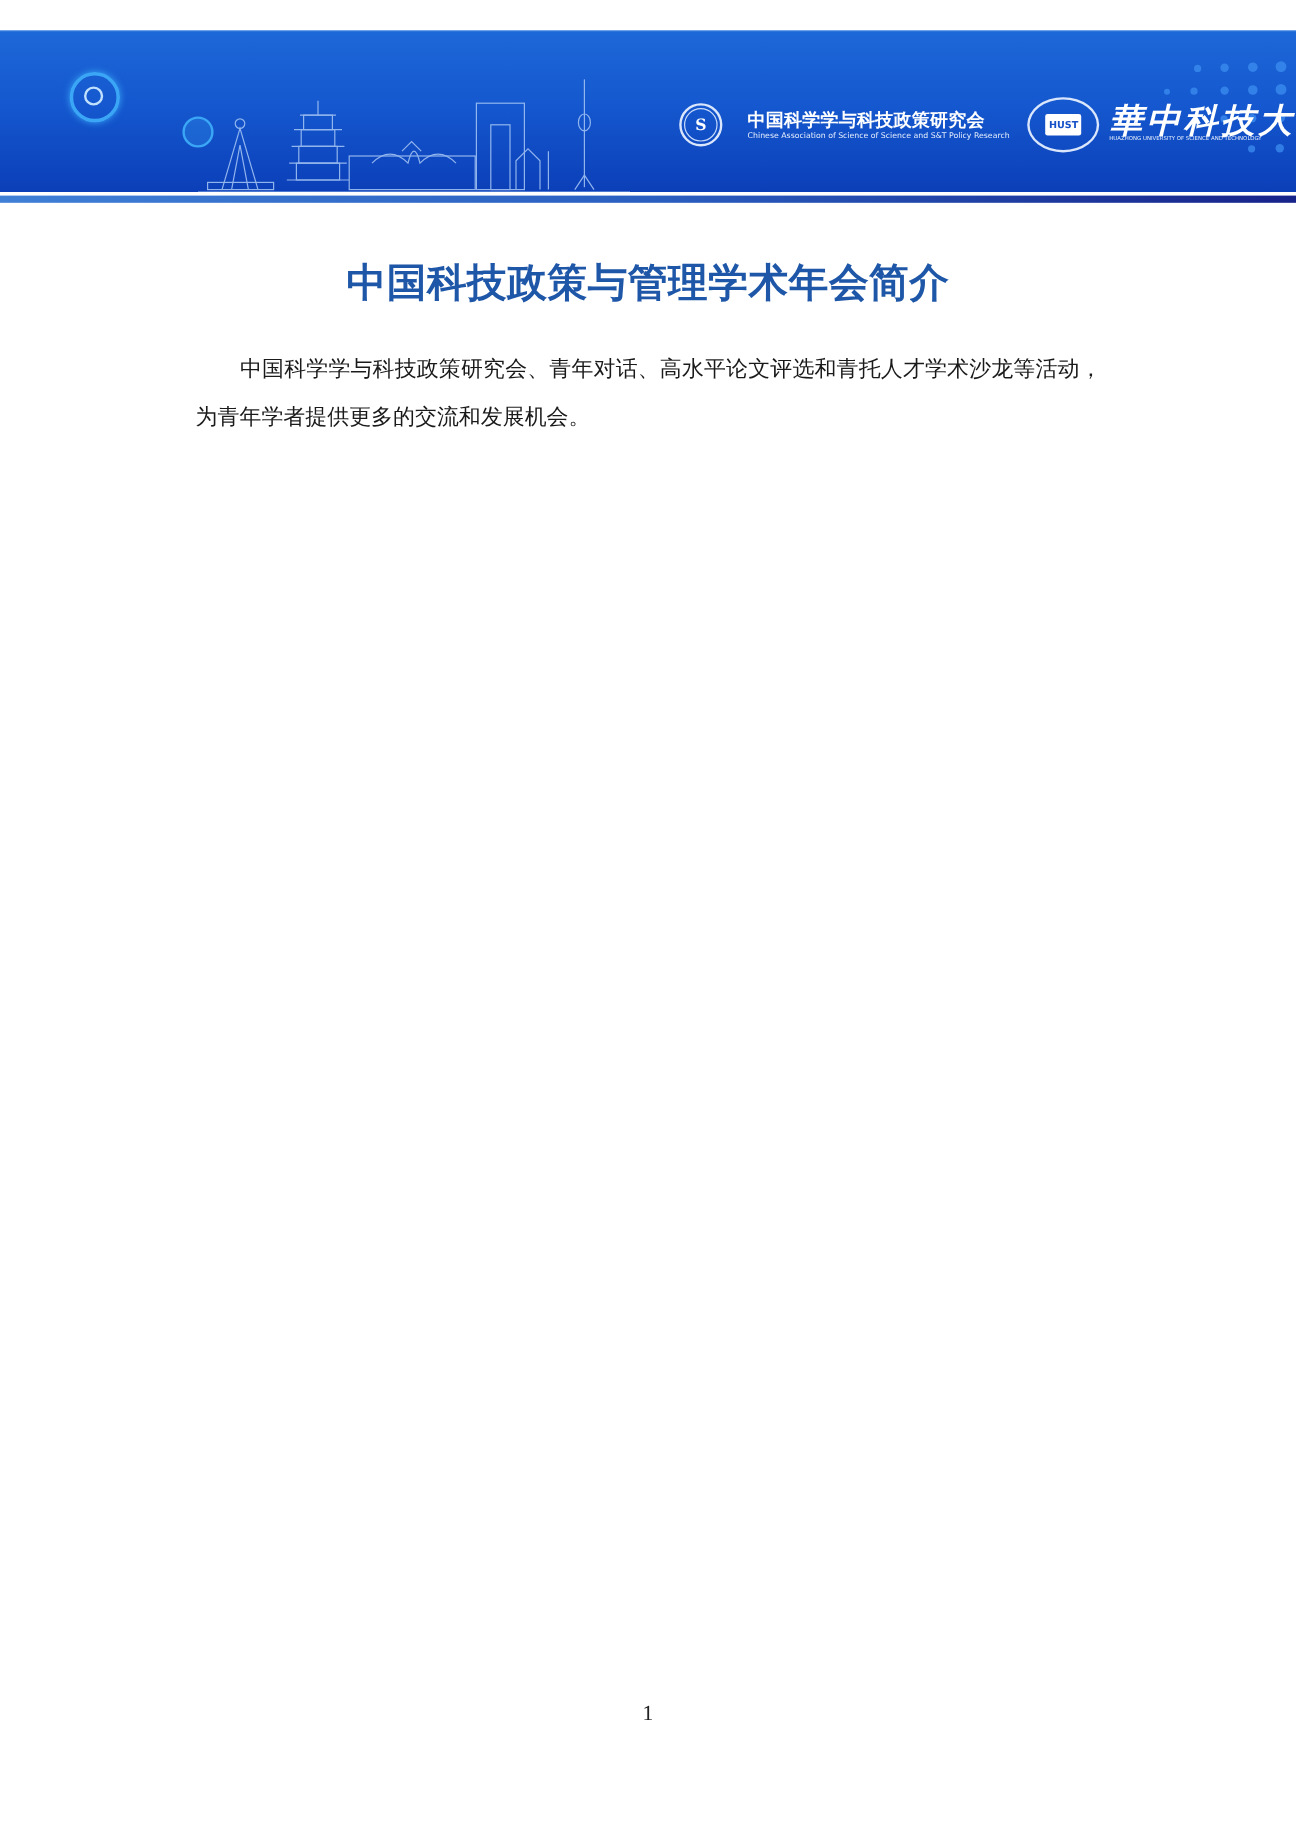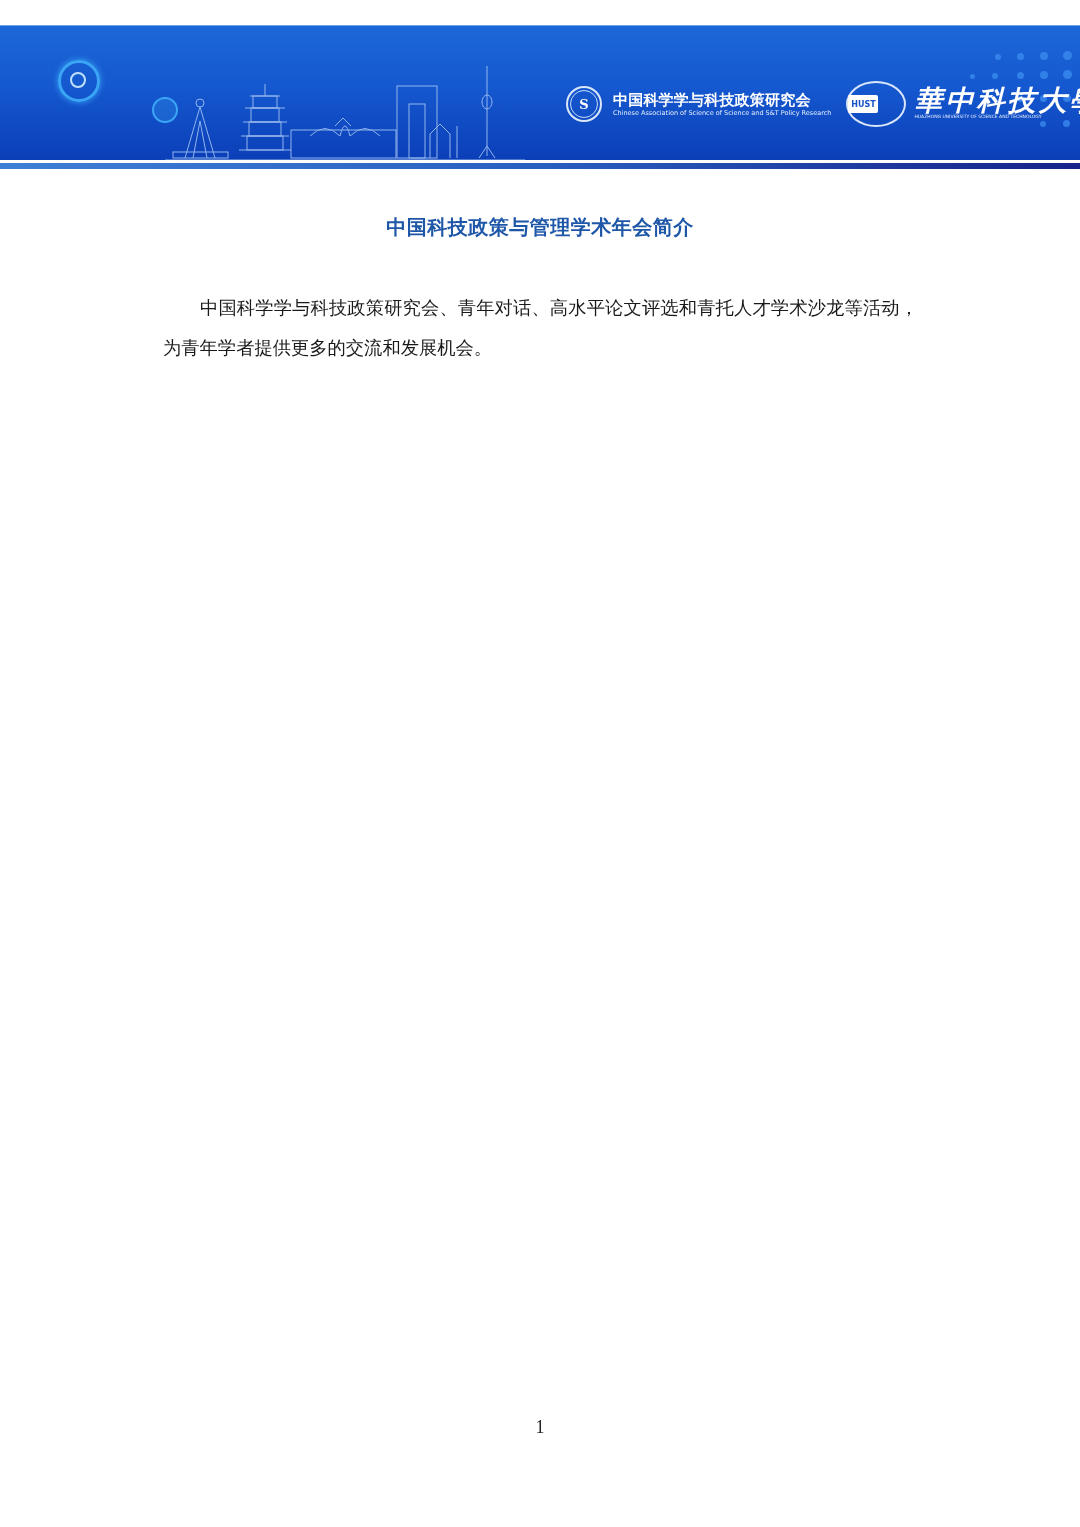--- a/index.html
+++ b/index.html
@@ -13,33 +13,33 @@
   .stripe-blue { position: absolute; left: 0; top: 163px; width: 1080px; height: 6px;
                  background: linear-gradient(90deg, #3f7fd6 0%, #2a5fc0 50%, #16238a 100%); }
   .dots { position: absolute; right: 0; top: 0; width: 200px; height: 134px; }
   .dot { position: absolute; border-radius: 50%; background: #3c8ef0; opacity: .75; }
   .ring { position: absolute; border-radius: 50%; }
   .skyline { position: absolute; left: 165px; top: 40px; width: 360px; height: 95px; }
   .org-logos { position: absolute; left: 566px; top: 53px; height: 50px; display: flex; align-items: center; }
   .seal { width: 36px; height: 36px; border-radius: 50%; border: 2px solid #d9e6fb; box-sizing: border-box;
           display: flex; align-items: center; justify-content: center; color: #ffffff; font-weight: bold; font-size: 16px; }
   .seal-inner { width: 26px; height: 26px; border-radius: 50%; border: 1px solid #c7dbfa; display:flex; align-items:center; justify-content:center; font-size: 13px; font-family: "DejaVu Serif", serif; }
-  .org1-text { margin-left: 11px; color: #ffffff; }
+  .org1-text { margin-left: 21px; color: #ffffff; }
   .org1-cn { font-size: 15px; font-weight: bold; letter-spacing: 0.2px; line-height: 18px; white-space: nowrap; }
   .org1-en { font-size: 6.5px; line-height: 9px; color: #e4eefc; white-space: nowrap; text-align: center; }
   .org2-seal { margin-left: 15px; width: 60px; height: 46px; border-radius: 50%; border: 2px solid #d9e6fb; box-sizing: border-box;
-               display: flex; align-items: center; }
+               display: flex; align-items: center; justify-content: center; }
   .org2-seal-inner { width: 30px; height: 18px; background: #ffffff; color: #1752c9; font-size: 8px; font-weight: bold;
                      display:flex; align-items:center; justify-content:center; border-radius: 2px; }
   .org2-text { margin-left: 8px; color: #ffffff; }
   .org2-cn { font-family: "DejaVu Serif", serif; font-size: 28px; font-weight: bold; font-style: italic; letter-spacing: 3px; line-height: 24px; white-space: nowrap; }
   .org2-en { font-size: 4.5px; line-height: 7px; color: #e4eefc; white-space: nowrap; }
 
   .title { position: absolute; left: 0; top: 214px; width: 1080px; text-align: center;
-           font-size: 20px; font-weight: bold; color: #1f57a8; letter-spacing: 0.5px; }
+           font-size: 33px; font-weight: bold; color: #1f57a8; letter-spacing: 0.5px; }
   .body { position: absolute; left: 163px; top: 288px; width: 755px; color: #1a1a1a; }
   .para { font-size: 18.3px; line-height: 40px; text-indent: 37px; margin: 0; text-align: justify; }
   .page-num { position: absolute; left: 0; top: 1417px; width: 1080px; text-align: center;
               font-family: "Liberation Serif", serif; font-size: 18px; color: #222; }
 </style>
 </head>
 <body>
 
 <div class="banner-top-line"></div>
 <div class="banner">

